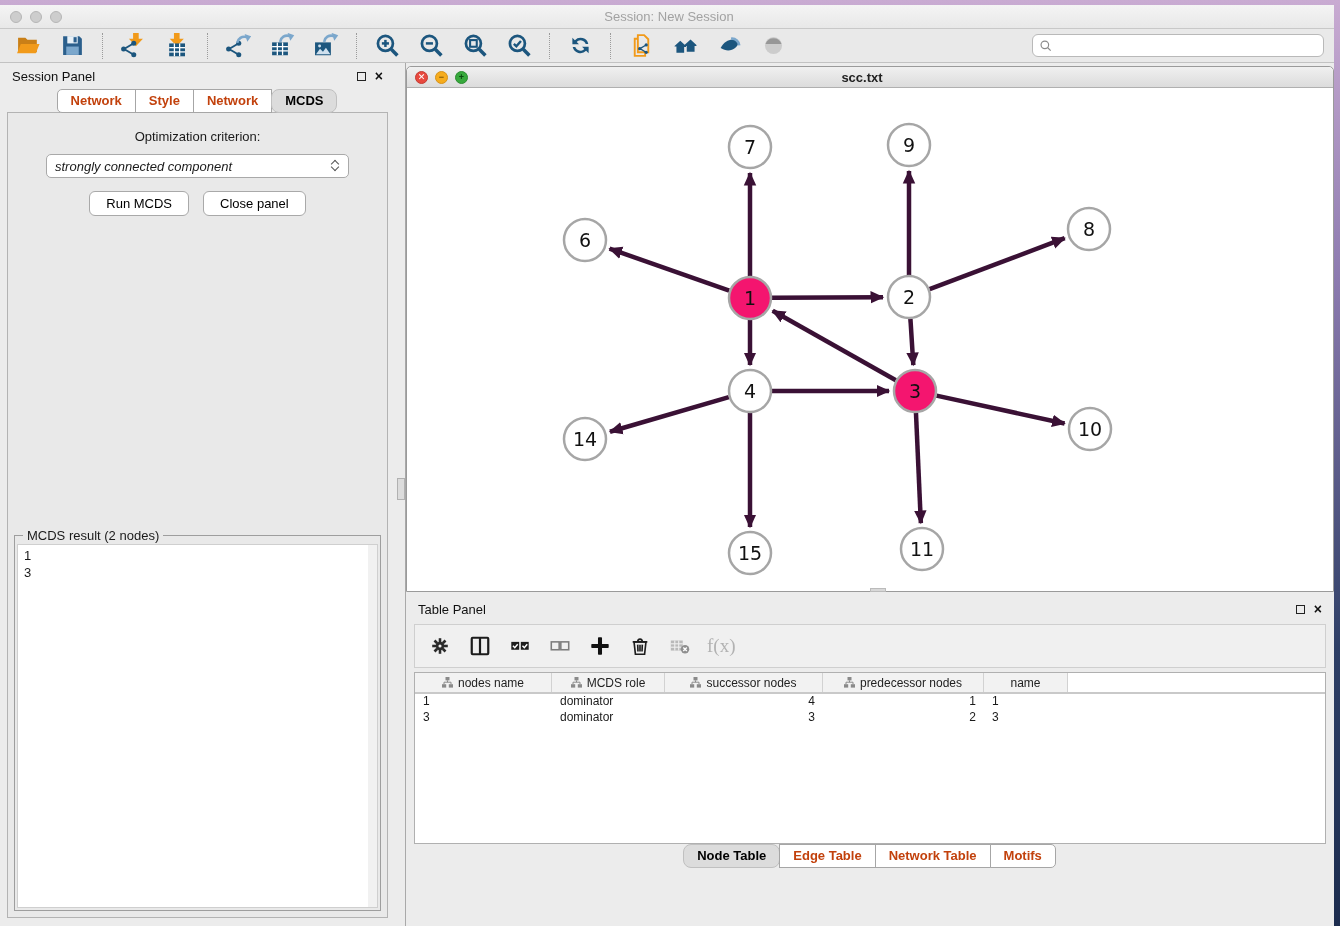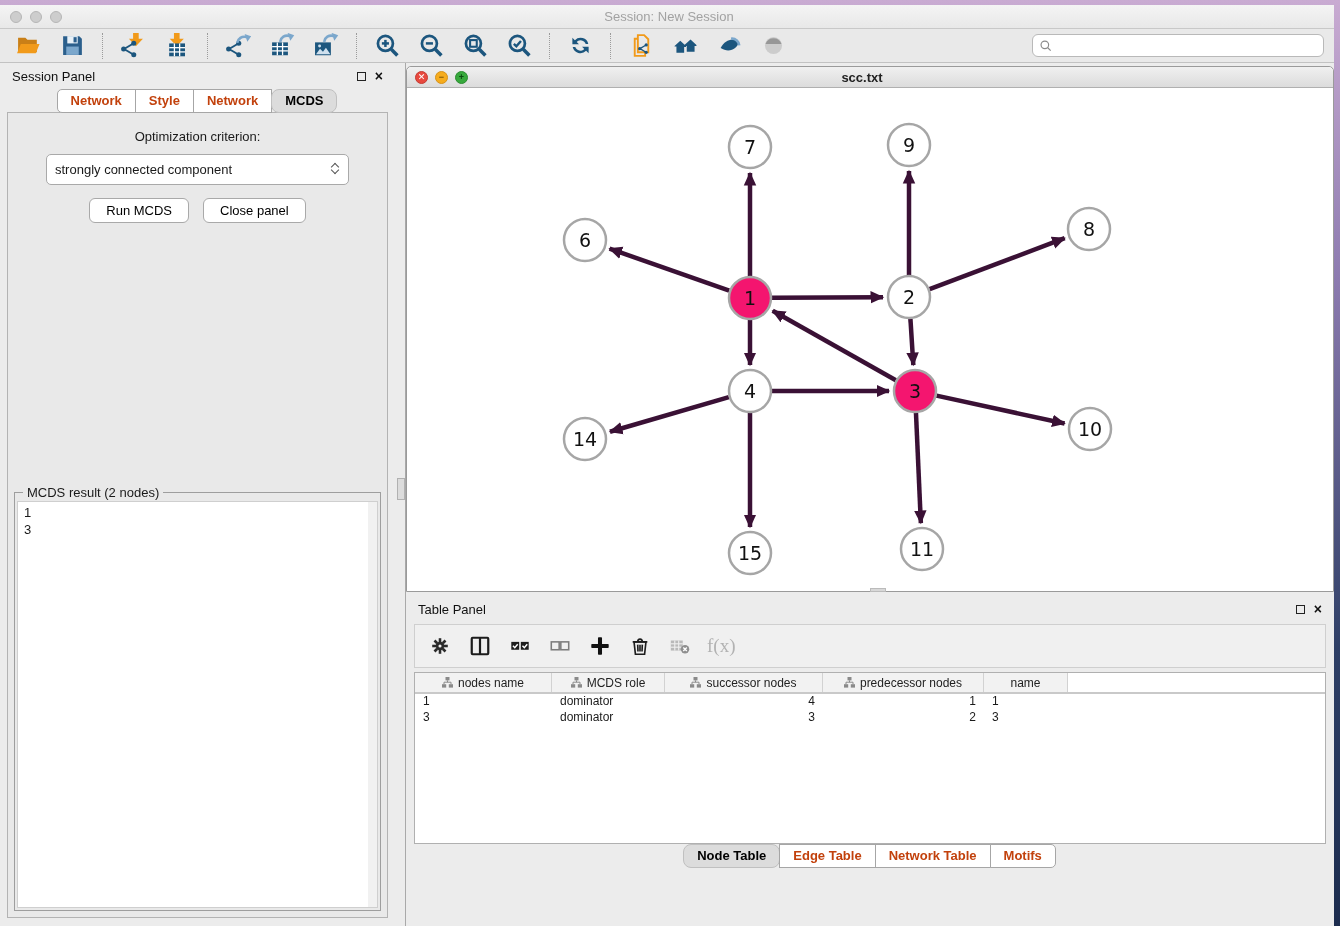--- a/index.html
+++ b/index.html
@@ -42,31 +42,31 @@
   .tabrow { display:flex; justify-content:center; position:relative; z-index:2; margin-bottom:-1px; }
   .tab { border:1px solid #a6a6a6; background:#fff; padding:3px 13px 4px; margin-left:-1px;
     font-size:13px; font-weight:700; color:#c2410c; }
   .tab:first-child { border-top-left-radius:5px; border-bottom-left-radius:5px; }
   .tab:last-child  { border-top-right-radius:5px; border-bottom-right-radius:5px; }
   .tab.active { background:#dcdcdc; color:#000000; border-color:#c0c0c0; border-radius:8px; font-weight:700; }
 
   .cp-body { flex:1; margin:0 7px 8px; border:1px solid #b3b3b3; background:#e9e9e9;
     display:flex; flex-direction:column; padding-top:16px; }
   .opt-label { text-align:center; margin-bottom:10px; }
-  .combo { margin:0 38px; height:31px; background:#fff; border:1px solid #a9a9a9; border-radius:5px;
-    display:flex; align-items:center; padding:0 8px; }
+  .combo { margin:0 38px; height:24px; background:#fff; border:1px solid #a9a9a9; border-radius:5px;
+    display:flex; align-items:center; padding:0 8px;font-style:italic; }
   .combo-val { flex:1; }
   .stepper { display:flex; flex-direction:column; align-items:center; gap:1px; }
   .stepper span { width:8px; height:5px; position:relative; }
   .chev-up   { border-left:1.8px solid #555; border-top:1.8px solid #555; transform:rotate(45deg); display:block; width:6px; height:6px; }
   .chev-down { border-left:1.8px solid #555; border-top:1.8px solid #555; transform:rotate(225deg); display:block; width:6px; height:6px; margin-top:-3px; }
   .btnrow { display:flex; justify-content:center; gap:14px; margin-top:13px; }
   .pushbtn { background:#fff; border:1px solid #a9a9a9; border-radius:6px; padding:4px 16px; font-size:13px; }
 
-  .result-group { margin:auto 6px 6px; height:419px; border:1px solid #9e9e9e; position:relative;
+  .result-group { margin:auto 6px 6px; height:376px; border:1px solid #9e9e9e; position:relative;
     background:#e9e9e9; }
   .result-label { position:absolute; top:-8px; left:8px; background:#e9e9e9; padding:0 4px; font-size:13px; }
   .result-box { position:absolute; inset:8px 2px 2px 2px; background:#fff; border:1px solid #cfcfcf;
     padding:2px 6px; font-size:13px; line-height:17px; overflow:hidden; }
   .result-scroll { position:absolute; top:9px; bottom:3px; right:3px; width:9px; background:#f1f1f1; }
 
   
   .vsplit { width:11px; position:relative; background:#ececec; border-right:1px solid #a9a9a9; }
   .vsplit .grip { position:absolute; top:415px; left:2px; width:8px; height:22px;
     background:#dcdcdc; border:1px solid #b1b1b1; }

